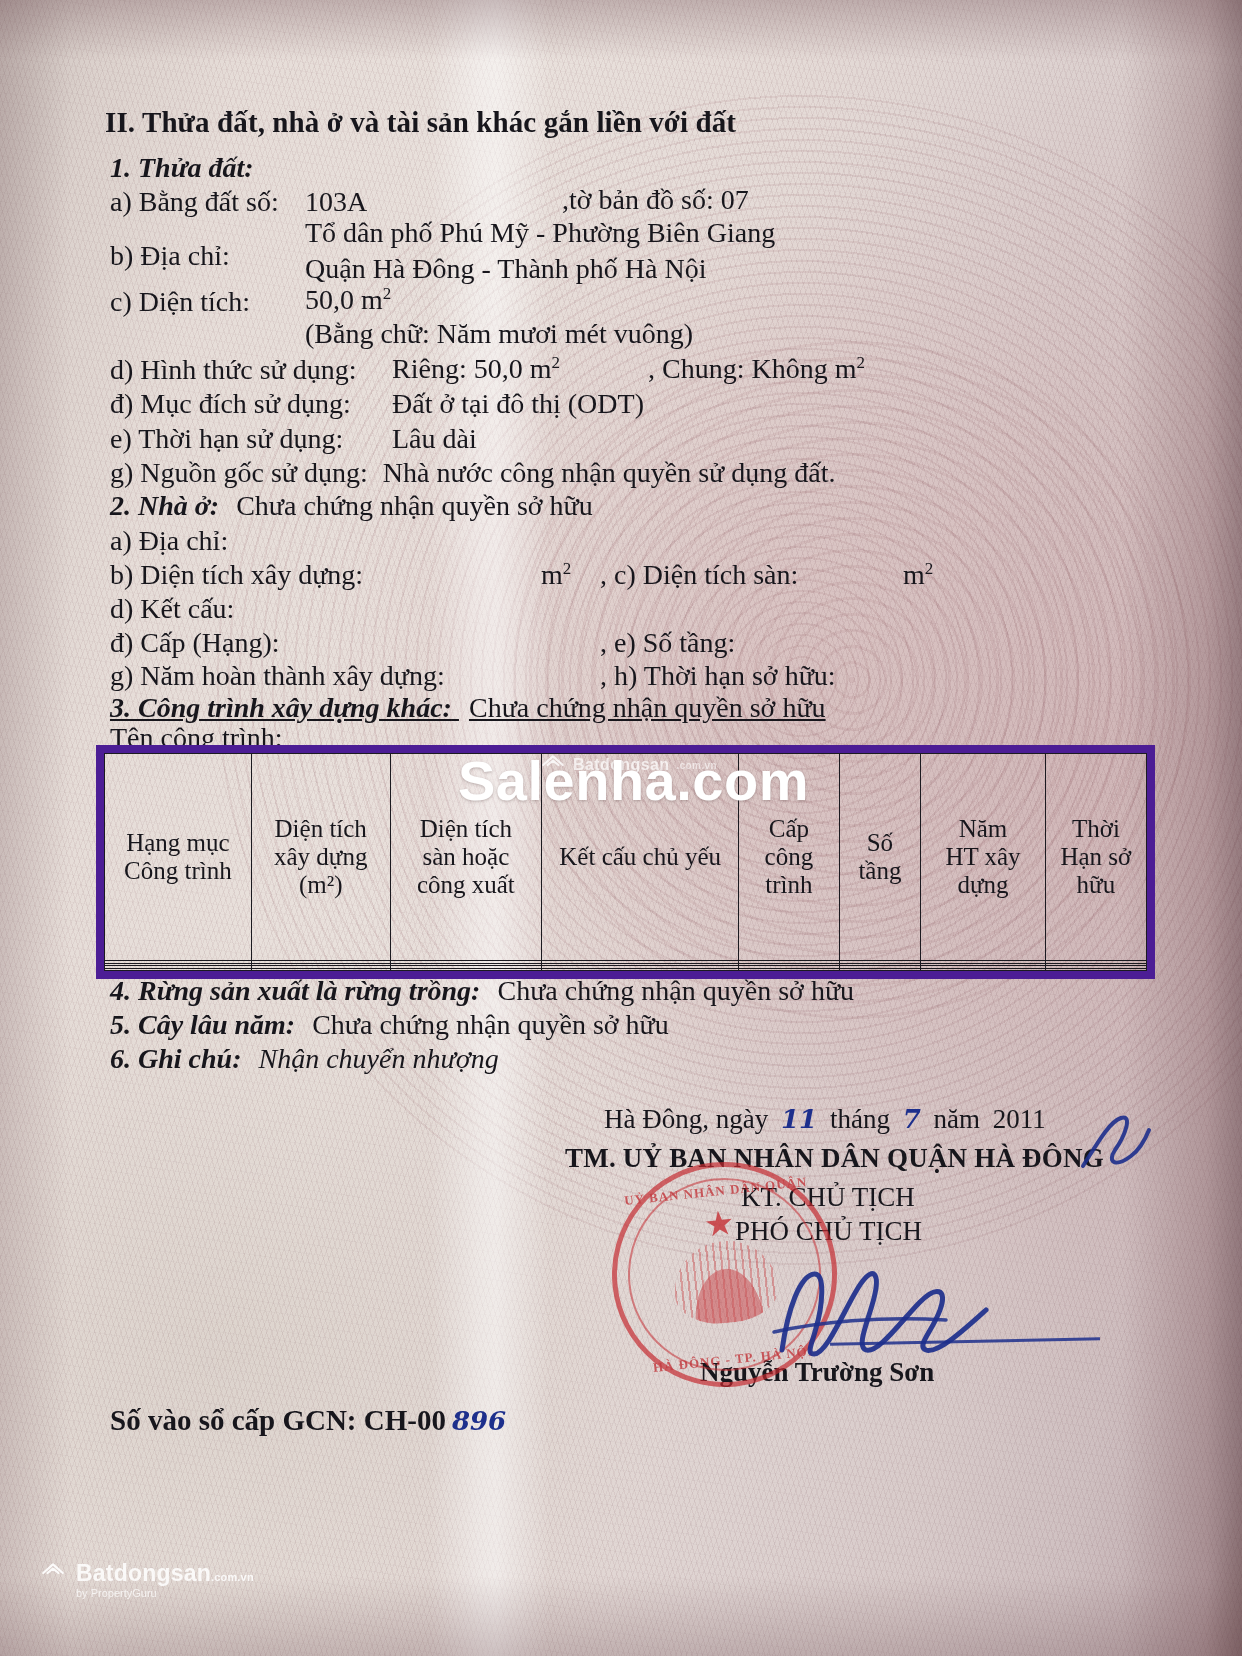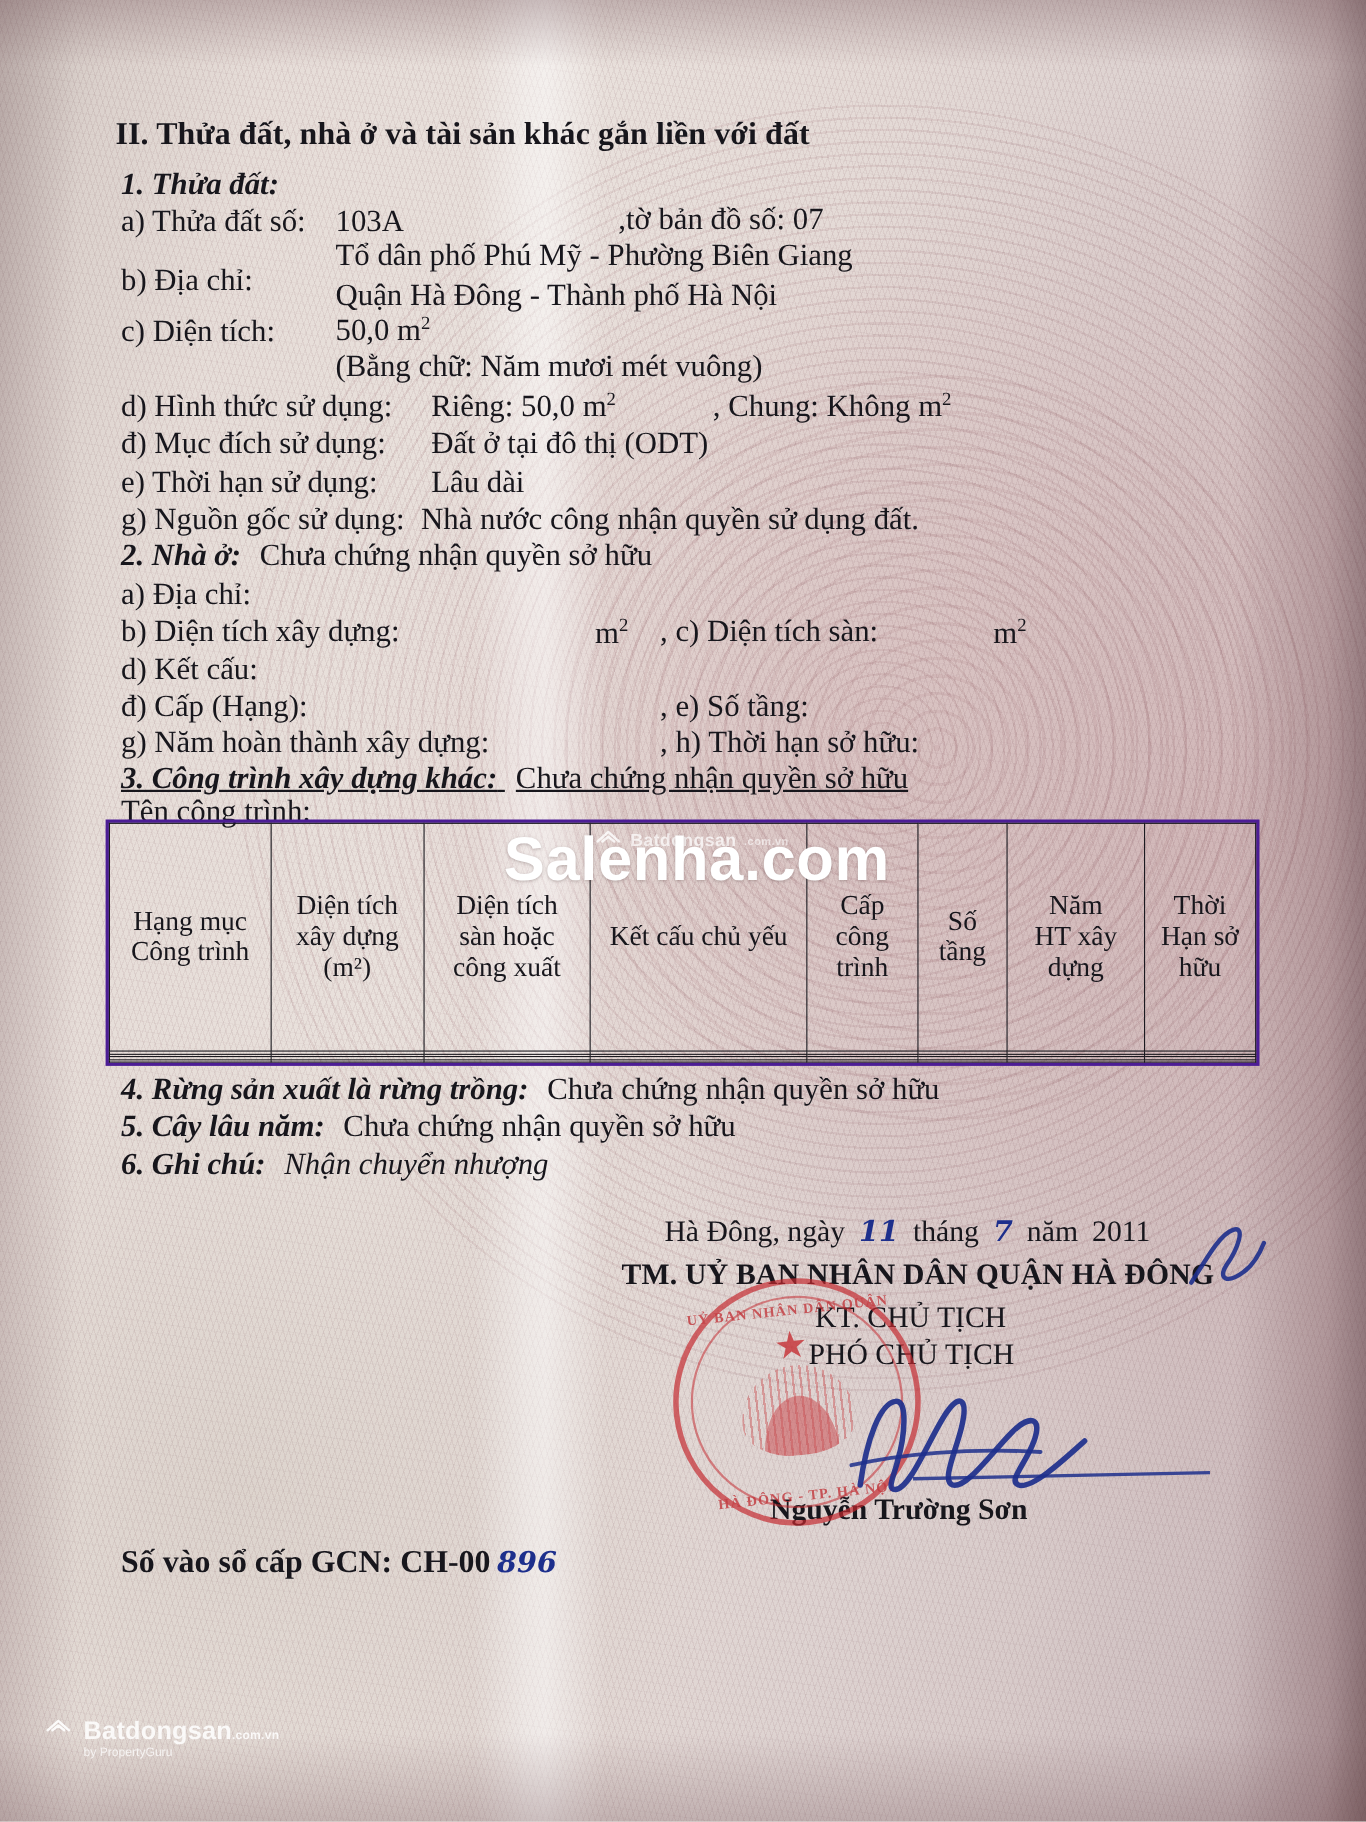--- a/index.html
+++ b/index.html
@@ -68,21 +68,21 @@
   }
   .sec-head{position:absolute;font-style:italic;font-weight:bold;font-size:28px;}
   .row{position:absolute;font-size:28px;white-space:nowrap;}
   .lbl{font-size:28px;}
   .val{font-size:28px;}
   .sup{font-size:17px;vertical-align:super;}
 
   
   #tbl{
     position:absolute;left:96px;top:745px;width:1043px;height:218px;
-    border:3px solid #4c1d95;border-collapse:collapse;
+    border:8px solid #4c1d95;border-collapse:collapse;
   }
   #tbl table{width:100%;height:100%;border-collapse:collapse;}
   #tbl td{
     border:1.5px solid #1b1a20;text-align:center;vertical-align:middle;
     font-size:25px;line-height:1.12;padding:0 2px;
   }
   #tbl td.h{font-size:25px;}
   .c1{width:145px}.c2{width:137px}.c3{width:150px}.c4{width:198px}
   .c5{width:97px}.c6{width:78px}.c7{width:122px}.c8{width:98px}
 
@@ -167,21 +167,21 @@
 <div id="bottomedge"></div>
 <div id="edgeshadow"></div>
 
 <div id="content">
 
   <div class="doc-title">II. Thửa đất, nhà ở và tài sản khác gắn liền với đất</div>
 
   <div class="sec-head" style="left:110px;top:152px;">1. Thửa đất:</div>
 
   <div class="row" style="left:110px;top:186px;">
-    <span class="lbl">a) Thửa đất số:</span>
+    <span class="lbl">a) Bằng đất số:</span>
   </div>
   <div class="row" style="left:305px;top:186px;">
     <span class="val">103A</span>
   </div>
   <div class="row" style="left:562px;top:184px;">
     <span class="val">,tờ bản đồ số: 07</span>
   </div>
 
   <div class="row" style="left:110px;top:240px;">
     <span class="lbl">b) Địa chỉ:</span>

